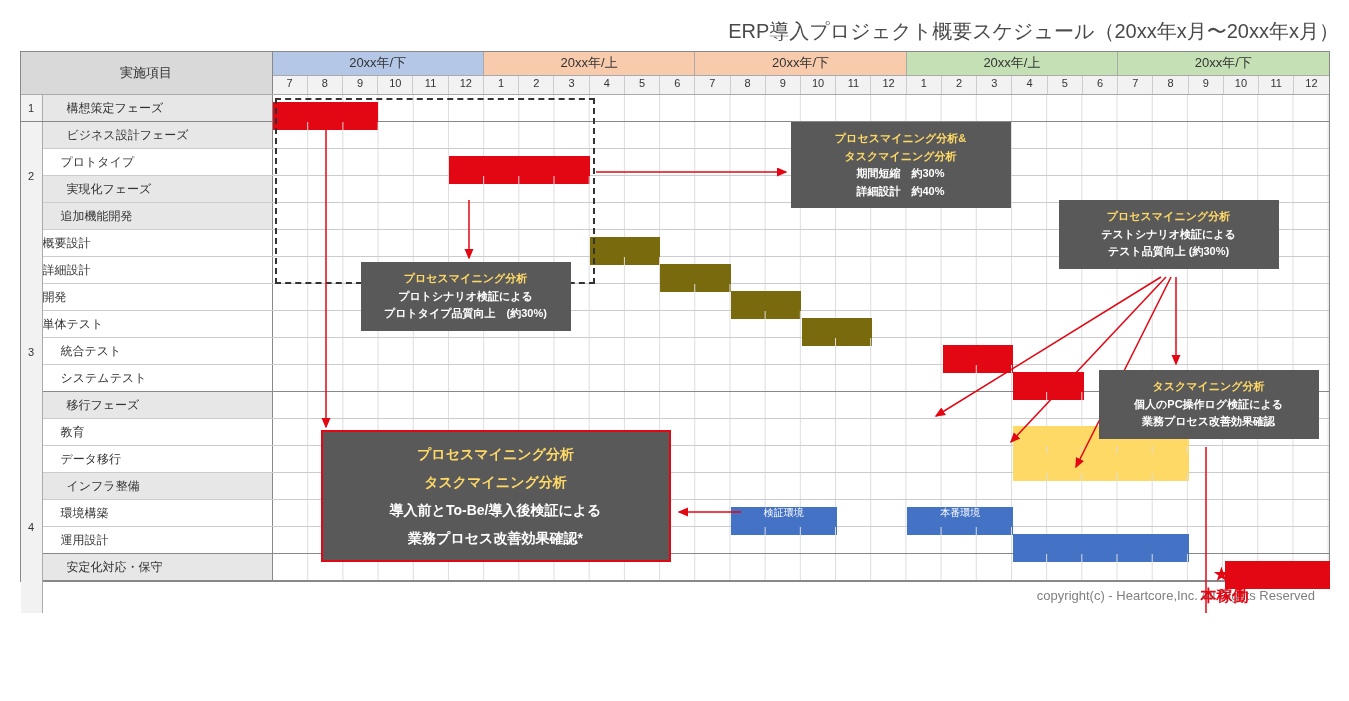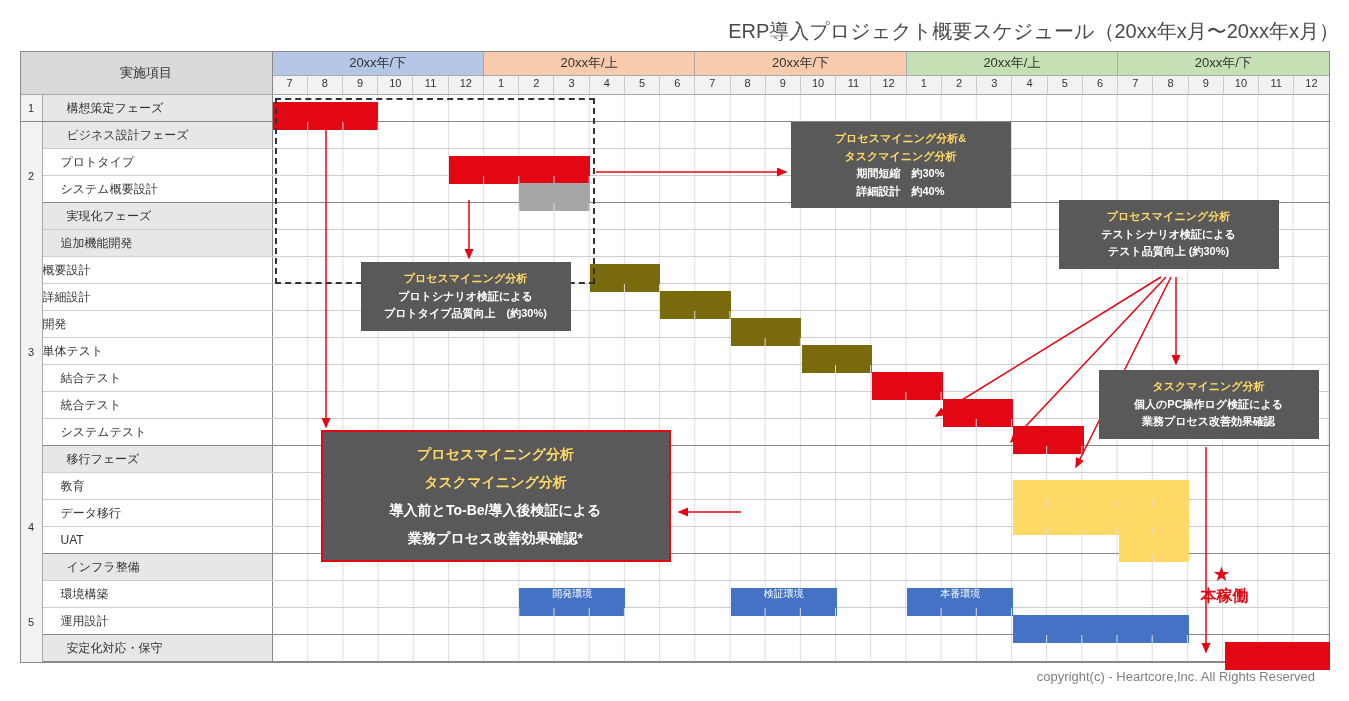--- a/index.html
+++ b/index.html
@@ -106,27 +106,20 @@
         <div class="label-cell indent0 shade">ビジネス設計フェーズ</div>
         <div class="timeline"></div>
       </div>
       <div class="body-row">
         <div class="num-cell"></div>
         <div class="label-cell indent1">プロトタイプ</div>
         <div class="timeline">
           <div class="bar b-red" style="left: 176.333px; width: 141.067px;"></div>
         </div>
       </div>
-      <div class="body-row group-border">
-        <div class="num-cell"></div>
-        <div class="label-cell indent1">システム概要設計</div>
-        <div class="timeline">
-          <div class="bar b-gray" style="left: 246.867px; width: 70.5333px;"></div>
-        </div>
-      </div>
       <div class="body-row">
         <div class="num-cell"></div>
         <div class="label-cell indent0 shade">実現化フェーズ</div>
         <div class="timeline"></div>
       </div>
       <div class="body-row">
         <div class="num-cell"></div>
         <div class="label-cell indent1 shade">追加機能開発</div>
         <div class="timeline"></div>
       </div>
@@ -153,27 +146,20 @@
       </div>
       <div class="body-row">
         <div class="num-cell"></div>
         <div class="label-cell indent2">単体テスト</div>
         <div class="timeline">
           <div class="bar b-olive" style="left: 529px; width: 70.5333px;"></div>
         </div>
       </div>
       <div class="body-row">
         <div class="num-cell"></div>
-        <div class="label-cell indent1">結合テスト</div>
-        <div class="timeline">
-          <div class="bar b-red" style="left: 599.533px; width: 70.5333px;"></div>
-        </div>
-      </div>
-      <div class="body-row">
-        <div class="num-cell"></div>
         <div class="label-cell indent1">統合テスト</div>
         <div class="timeline">
           <div class="bar b-red" style="left: 670.067px; width: 70.5333px;"></div>
         </div>
       </div>
       <div class="body-row group-border">
         <div class="num-cell"></div>
         <div class="label-cell indent1">システムテスト</div>
         <div class="timeline">
           <div class="bar b-red" style="left: 740.6px; width: 70.5333px;"></div>
@@ -189,27 +175,20 @@
         <div class="label-cell indent1">教育</div>
         <div class="timeline">
           <div class="bar b-yellow" style="left: 740.6px; width: 176.333px;"></div>
         </div>
       </div>
       <div class="body-row">
         <div class="num-cell"></div>
         <div class="label-cell indent1">データ移行</div>
         <div class="timeline">
           <div class="bar b-yellow" style="left: 740.6px; width: 176.333px;"></div>
-        </div>
-      </div>
-      <div class="body-row group-border">
-        <div class="num-cell"></div>
-        <div class="label-cell indent1">UAT</div>
-        <div class="timeline">
-          <div class="bar b-yellow" style="left: 846.4px; width: 70.5333px;"></div>
         </div>
       </div>
       <div class="body-row">
         <div class="num-cell"></div>
         <div class="label-cell indent0 shade">インフラ整備</div>
         <div class="timeline"></div>
       </div>
       <div class="body-row">
         <div class="num-cell"></div>
         <div class="label-cell indent1">環境構築</div>

